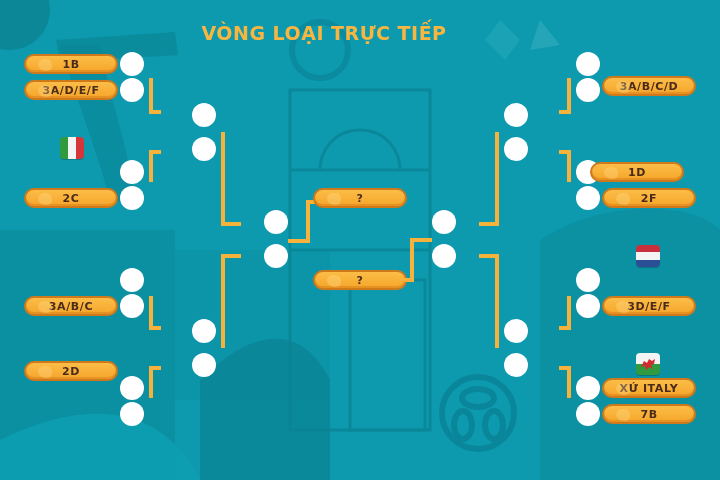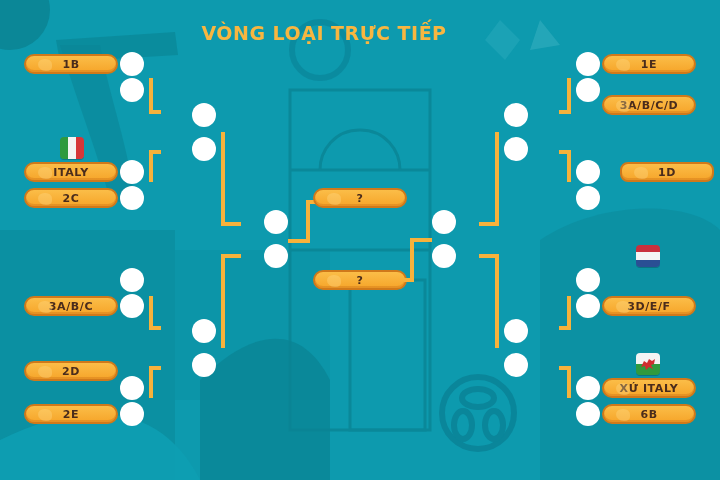--- a/index.html
+++ b/index.html
@@ -48,38 +48,35 @@
     <g opacity="0.4" fill="none" stroke="#08768a" stroke-width="6">
       <circle cx="320" cy="50" r="28"></circle>
     </g>
   </svg>
 
   <div class="title">VÒNG LOẠI TRỰC TIẾP</div>
 
   <div class="pill" style="left:24px;top:54px;">
       <span>1B</span>
     </div>
+  <div class="pill" style="left:24px;top:80px;">
+      <span>3A/D/E/F</span>
+    </div>
 
   <div class="flag" style="left:60px;top:137px;background:linear-gradient(90deg,#2f9a3e 0 33%,#f4f4f4 33% 66%,#d63638 66% 100%);"></div>
-  <div class="pill" style="left:24px;top:162px;">
-      <span>ITALY</span>
-    </div>
   <div class="pill" style="left:24px;top:188px;">
       <span>2C</span>
     </div>
 
   <div class="pill" style="left:24px;top:296px;">
       <span>3A/B/C</span>
     </div>
 
   <div class="pill" style="left:24px;top:361px;">
       <span>2D</span>
-    </div>
-  <div class="pill" style="left:24px;top:404px;">
-      <span>2E</span>
     </div>
 
   <div class="dot" style="left:120px;top:52px;"></div>
   <div class="dot" style="left:120px;top:78px;"></div>
   <div class="dot" style="left:120px;top:160px;"></div>
   <div class="dot" style="left:120px;top:186px;"></div>
   <div class="dot" style="left:120px;top:268px;"></div>
   <div class="dot" style="left:120px;top:294px;"></div>
   <div class="dot" style="left:120px;top:376px;"></div>
   <div class="dot" style="left:120px;top:402px;"></div>
@@ -145,41 +142,41 @@
 
   <div class="dot" style="left:576px;top:52px;"></div>
   <div class="dot" style="left:576px;top:78px;"></div>
   <div class="dot" style="left:576px;top:160px;"></div>
   <div class="dot" style="left:576px;top:186px;"></div>
   <div class="dot" style="left:576px;top:268px;"></div>
   <div class="dot" style="left:576px;top:294px;"></div>
   <div class="dot" style="left:576px;top:376px;"></div>
   <div class="dot" style="left:576px;top:402px;"></div>
 
-  <div class="pill" style="left:602px;top:54px;">
-      <span>1E</span>
-    </div>
-  <div class="pill" style="left:602px;top:95px;">
+  <div class="pill" style="left:602px;top:76px;">
       <span>3A/B/C/D</span>
     </div>
 
-  <div class="pill" style="left:620px;top:162px;border-radius:8px;">
+  <div class="pill" style="left:590px;top:162px;">
       <span>1D</span>
+    </div>
+  <div class="pill" style="left:602px;top:188px;">
+      <span>2F</span>
     </div>
 
   <div class="flag" style="left:636px;top:245px;background:linear-gradient(180deg,#c9303d 0 33%,#f4f4f4 33% 66%,#2a4f94 66% 100%);"></div>
   <div class="pill" style="left:602px;top:296px;">
       <span>3D/E/F</span>
     </div>
 
   <div class="flag" style="left:636px;top:353px;background:linear-gradient(180deg,#f4f4f4 0 50%,#2f9a3e 50% 100%);">
     <svg width="24" height="22" viewBox="0 0 24 22">
         <path d="M5 14 L8 8 L11 10 L13 6 L16 8 L19 6 L18 11 L15 12 L17 16 L13 14 L10 17 L9 13 Z" fill="#d02d2f"></path>
       </svg>
   </div>
   <div class="pill" style="left:602px;top:378px;">
       <span>XỨ ITALY</span>
     </div>
   <div class="pill" style="left:602px;top:404px;">
-      <span>6B</span>
+      <span>7B</span>
     </div>
 
 </div>
 
 </body></html>

